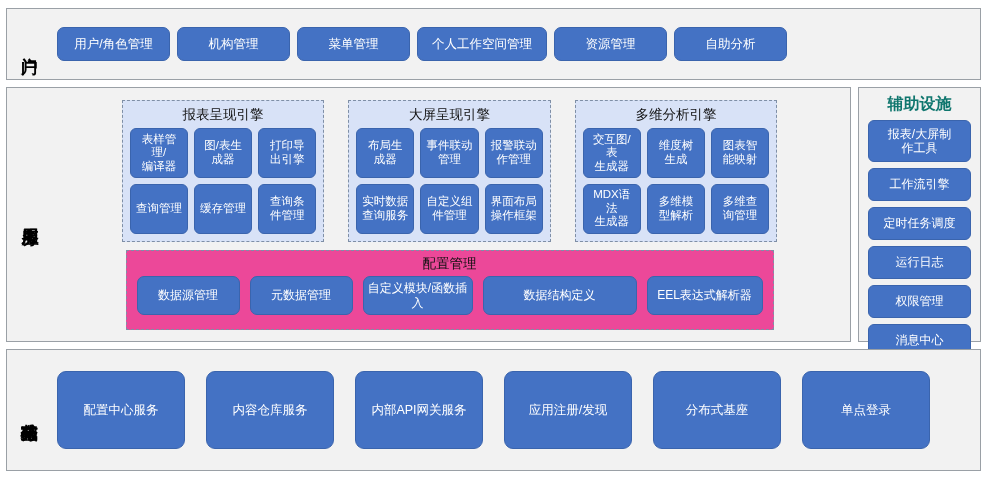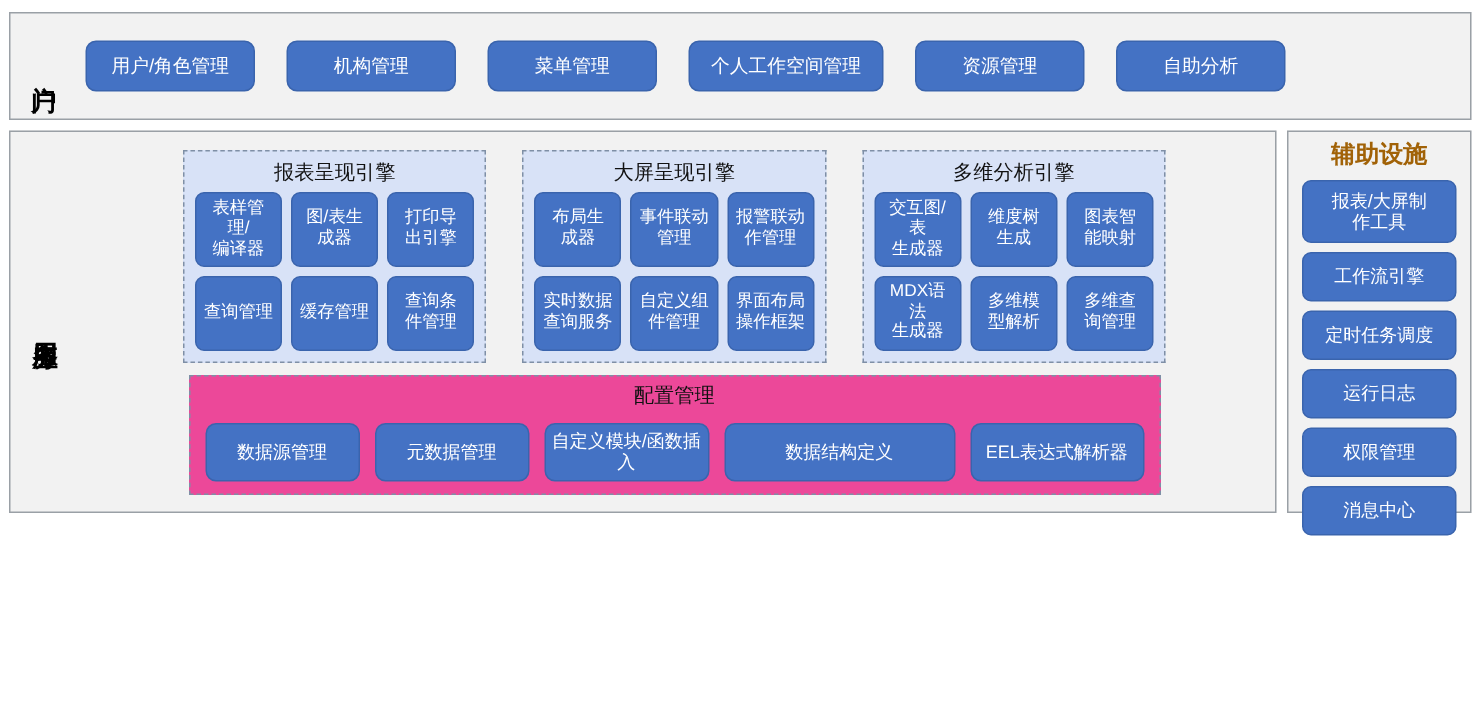--- a/index.html
+++ b/index.html
@@ -78,21 +78,21 @@
   #portal-panel {
     height: 72px;
   }
   #portal-panel .band-label {
     width: 44px;
     font-size: 17px;
   }
   #portal-row {
     display: flex;
     align-items: center;
-    gap: 21px;
+    gap: 7px;
     padding-left: 6px;
   }
   #portal-row .btn {
     height: 34px;
     font-size: 12.5px;
   }
   #portal-row .btn:nth-child(1) { width: 113px; }
   #portal-row .btn:nth-child(2) { width: 113px; }
   #portal-row .btn:nth-child(3) { width: 113px; }
   #portal-row .btn:nth-child(4) { width: 130px; }
@@ -168,21 +168,21 @@
   #config-title {
     text-align: center;
     font-size: 13.5px;
     color: #111111;
     margin: 2px 0 6px 0;
     line-height: 1;
   }
   #config-row {
     flex: 1 1 auto;
     display: flex;
-    align-items: flex-end;
+    align-items: flex-start;
     justify-content: space-between;
     gap: 10px;
   }
   #config-row .btn {
     height: 39px;
     font-size: 12px;
   }
   #config-row .btn:nth-child(1) { width: 103px; }
   #config-row .btn:nth-child(2) { width: 103px; }
   #config-row .btn:nth-child(3) { width: 110px; }
@@ -195,21 +195,21 @@
     width: 123px;
     flex-direction: column;
     align-items: stretch;
     padding: 7px 9px 8px 9px;
     box-sizing: border-box;
   }
   #aux-title {
     text-align: center;
     font-weight: bold;
     font-size: 16px;
-    color: #a16207;
+    color: #0f766e;
     margin: 1px 0 8px 0;
     line-height: 1;
   }
   #aux-list {
     flex: 1 1 auto;
     display: flex;
     flex-direction: column;
     justify-content: space-between;
     gap: 6px;
   }
@@ -346,14 +346,27 @@
         <div class="btn">工作流引擎</div>
         <div class="btn">定时任务调度</div>
         <div class="btn">运行日志</div>
         <div class="btn">权限管理</div>
         <div class="btn">消息中心</div>
       </div>
     </div>
 
   </div>
 
+  <div class="panel" id="infra-panel">
+    <div class="band-label">分布式基础</div>
+    <div class="band-body">
+      <div id="infra-row">
+        <div class="btn">配置中心服务</div>
+        <div class="btn">内容仓库服务</div>
+        <div class="btn">内部API网关服务</div>
+        <div class="btn">应用注册/发现</div>
+        <div class="btn">分布式基座</div>
+        <div class="btn">单点登录</div>
+      </div>
+    </div>
+  </div>
 
 </div>
 
 </body></html>

